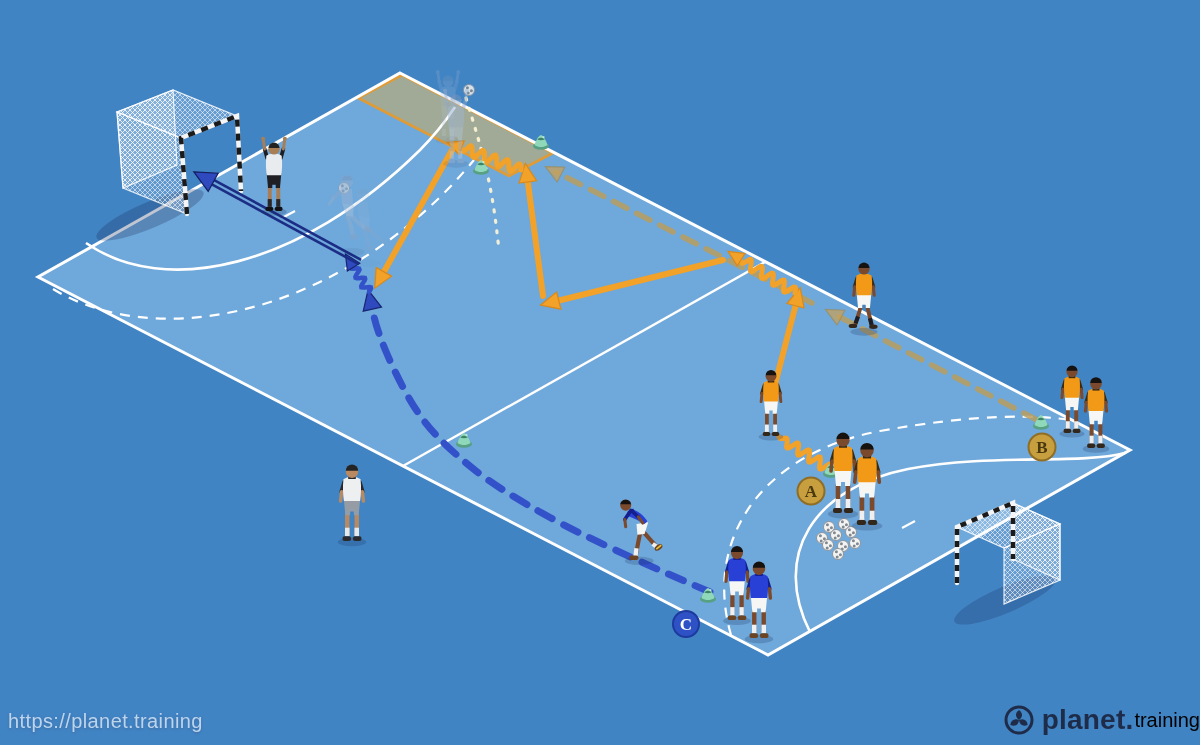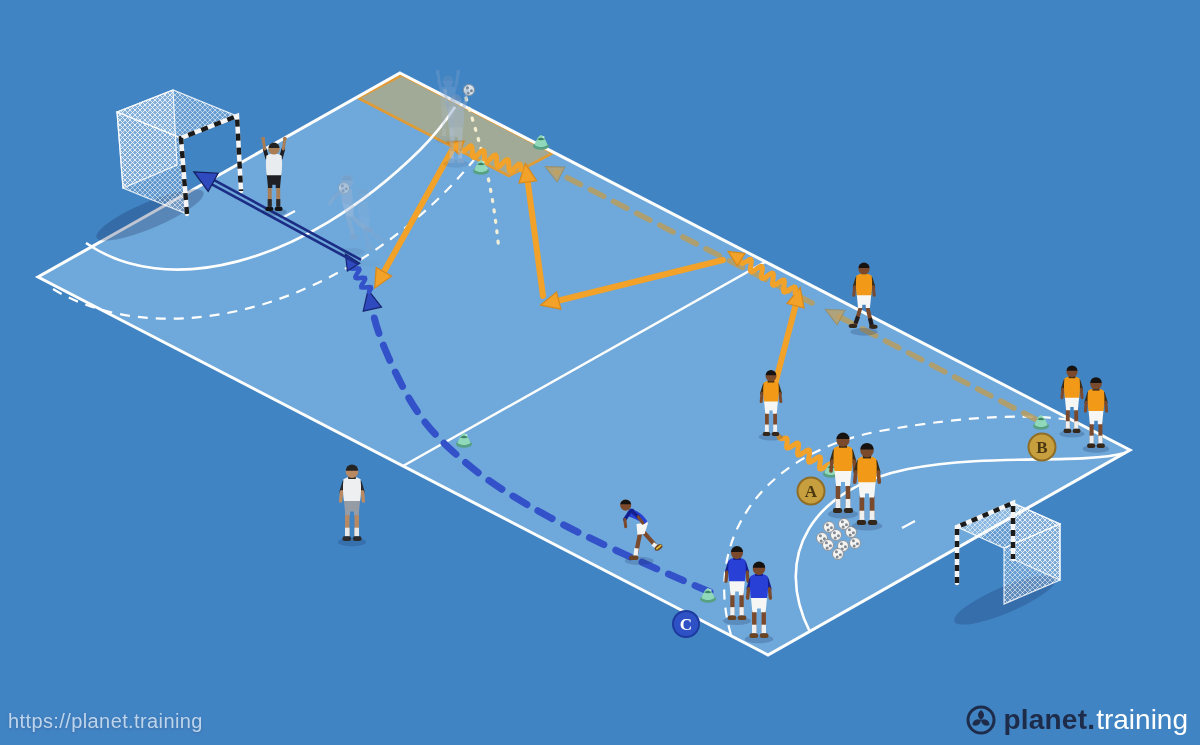--- a/index.html
+++ b/index.html
@@ -1,22 +1,22 @@
 <!DOCTYPE html>
 <html><head>
 <meta charset="utf-8">
 <style>
   html,body{margin:0;padding:0;width:1200px;height:745px;overflow:hidden;
     background:#4184C4;font-family:"Liberation Sans",sans-serif;position:relative}
   #scene{position:absolute;left:0;top:0}
   .watermark{position:absolute;left:8px;bottom:12px;font-size:20px;color:#C8DCF0;
     opacity:.92;text-shadow:0 1px 3px rgba(60,100,150,.85);letter-spacing:.4px}
-  .logo{position:absolute;right:12px;bottom:8px;display:flex;align-items:center;gap:6px}
+  .logo{position:absolute;right:0;bottom:8px;display:flex;align-items:center;gap:6px}
   .logo-primary{font-size:28px;font-weight:bold;color:#1E2C49;letter-spacing:.2px}
-  .logo-secondary{font-size:28px;color:#ffffff;margin-left:-5px}
+  .logo-secondary{font-size:20px;color:#000000;margin-left:-5px}
   .badge-text{font-family:"Liberation Serif",serif;font-weight:bold;font-size:17px}
   
   .team-orange{--jersey:#F29A18;--jersey2:#3A2C14;--shorts:#F6F6F4;--skin:#7B4A2D;
     --hair:#161210;--sock:#EFEFEF;--shoe:#33261A;--shoe-accent:#E8C43C}
   .team-blue{--jersey:#2940D6;--jersey2:#141F8F;--shorts:#F6F6F4;--skin:#7B4A2D;
     --hair:#161210;--sock:#F0F0F0;--shoe:#6B4423;--shoe-accent:#E8C43C}
   .team-keeper{--jersey:#E9ECEF;--jersey2:#1D1D22;--shorts:#1F1F24;--skin:#A97E55;
     --hair:#222;--sock:#26262B;--shoe:#121215;--shoe-accent:#555}
   .team-coach{--jersey:#EDEFF0;--jersey2:#26282C;--shorts:#959CA6;--skin:#B98A62;
     --hair:#242424;--sock:#E8E8E8;--shoe:#2B2B2E;--shoe-accent:#555}

